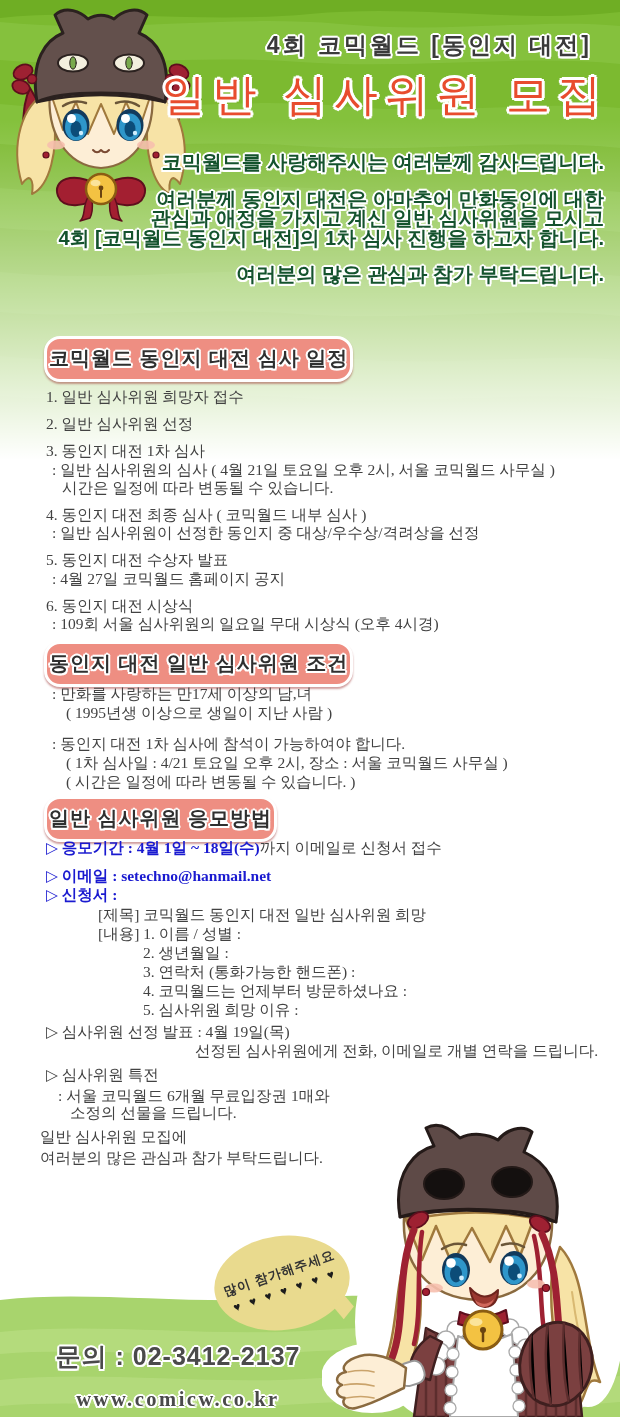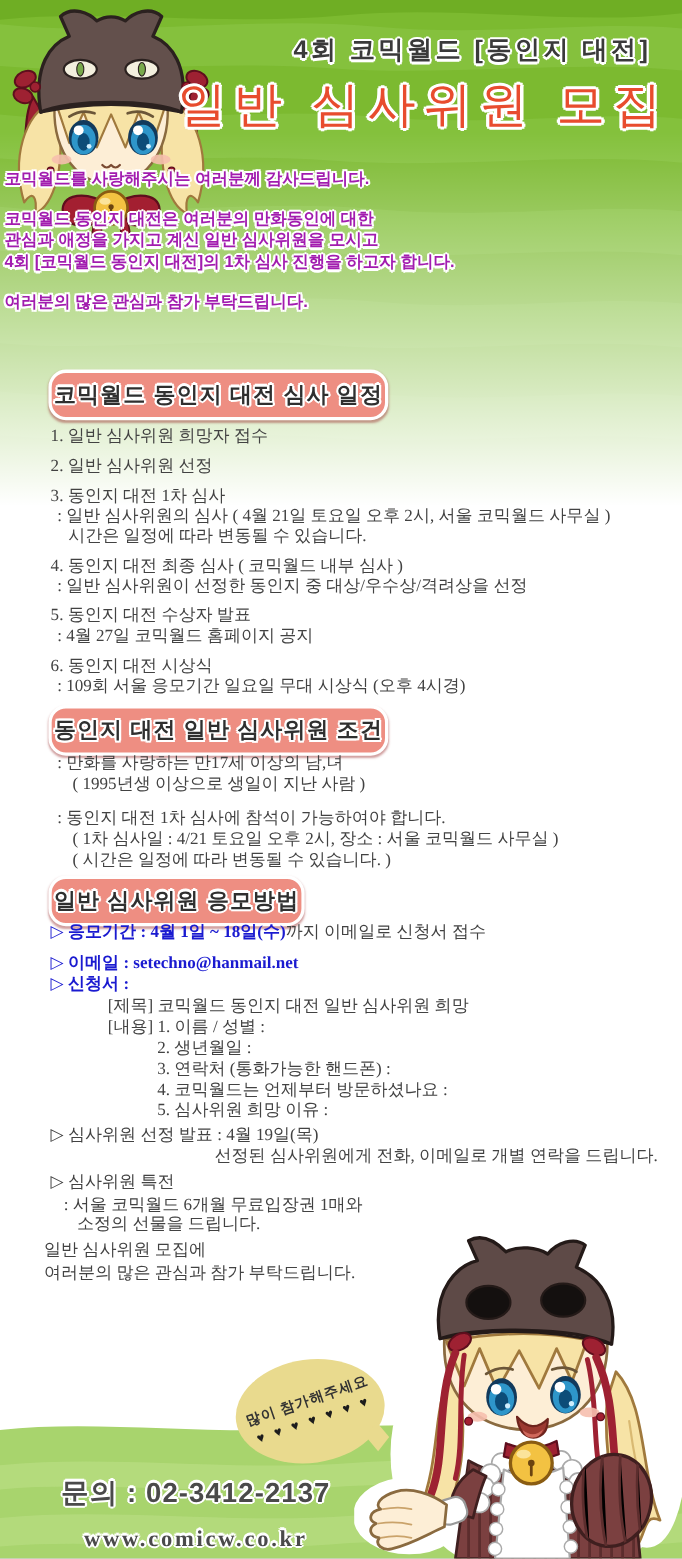--- a/index.html
+++ b/index.html
@@ -6,22 +6,22 @@
   .page{position:relative;width:620px;height:1417px;background:#fff;overflow:hidden;
         font-family:"Liberation Sans","DejaVu Sans",sans-serif;}
   .abs{position:absolute;}
   
   .ol{text-shadow:2px 0 #fff,-2px 0 #fff,0 2px #fff,0 -2px #fff,
       1.5px 1.5px #fff,-1.5px 1.5px #fff,1.5px -1.5px #fff,-1.5px -1.5px #fff;}
   .ol3{text-shadow:3px 0 #fff,-3px 0 #fff,0 3px #fff,0 -3px #fff,
       2.2px 2.2px #fff,-2.2px 2.2px #fff,2.2px -2.2px #fff,-2.2px -2.2px #fff;}
   .subtitle{top:30px;right:28px;font-size:23px;font-weight:bold;letter-spacing:3px;color:#3a3a3a;z-index:4;}
   .title{top:66px;right:12px;font-size:44px;font-weight:normal;letter-spacing:7px;color:#e84c2e;z-index:4;}
-  .intro{top:153px;right:16px;width:600px;text-align:left;z-index:4;
-         font-size:15px;font-weight:bold;color:#a21caf;line-height:19.5px;}
+  .intro{top:153px;right:16px;width:600px;text-align:right;z-index:4;
+         font-size:20px;font-weight:bold;color:#14532d;line-height:19.5px;}
   .intro .gap{margin-top:17px;}
   .sec-header{display:inline-block;background:#ee8e82;border:3px solid #fff;border-radius:16px;
       padding:6px 2px 7px;font-size:20px;font-weight:bold;color:#2f2f2f;letter-spacing:1px;
       box-shadow:0 2px 2px rgba(150,40,40,.45);z-index:4;}
   .serifbody{font-family:"Liberation Serif","DejaVu Serif",serif;font-size:15.5px;color:#424242;
       line-height:18.2px;z-index:4;}
   .l-n{margin-top:9px;}
   .l-s{padding-left:6px;}
   .l-s2{padding-left:16px;}
   .c-p{padding-left:14px;}
@@ -122,39 +122,39 @@
       <path d="M95,186 v7" stroke="#6b4410" stroke-width="2"></path>
       <circle cx="95" cy="184" r="2.4" fill="#6b4410"></circle>
     </g>
   </svg>
 
   <div class="abs subtitle ol">4회 코믹월드 [동인지 대전]</div>
   <div class="abs title ol3">일반 심사위원 모집</div>
 
   <div class="abs intro">
     <div class="ol">코믹월드를 사랑해주시는 여러분께 감사드립니다.</div>
-    <div class="gap ol">코믹월드 동인지 대전은 여러분의 만화동인에 대한</div>
+    <div class="gap ol">여러분께 동인지 대전은 아마추어 만화동인에 대한</div>
     <div class="ol">관심과 애정을 가지고 계신 일반 심사위원을 모시고</div>
     <div class="ol">4회 [코믹월드 동인지 대전]의 1차 심사 진행을 하고자 합니다.</div>
     <div class="gap ol">여러분의 많은 관심과 참가 부탁드립니다.</div>
   </div>
 
   <div class="abs sec-header ol" style="left:44px;top:336px">코믹월드 동인지 대전 심사 일정</div>
   <div class="abs serifbody" style="left:46px;top:388px">
     <div>1. 일반 심사위원 희망자 접수</div>
     <div class="l-n">2. 일반 심사위원 선정</div>
     <div class="l-n">3. 동인지 대전 1차 심사</div>
     <div class="l-s">: 일반 심사위원의 심사 ( 4월 21일 토요일 오후 2시, 서울 코믹월드 사무실 )</div>
     <div class="l-s2">시간은 일정에 따라 변동될 수 있습니다.</div>
     <div class="l-n">4. 동인지 대전 최종 심사 ( 코믹월드 내부 심사 )</div>
     <div class="l-s">: 일반 심사위원이 선정한 동인지 중 대상/우수상/격려상을 선정</div>
     <div class="l-n">5. 동인지 대전 수상자 발표</div>
     <div class="l-s">: 4월 27일 코믹월드 홈페이지 공지</div>
     <div class="l-n">6. 동인지 대전 시상식</div>
-    <div class="l-s">: 109회 서울 응모기간 일요일 무대 시상식 (오후 4시경)</div>
+    <div class="l-s">: 109회 서울 심사위원의 일요일 무대 시상식 (오후 4시경)</div>
   </div>
 
   <div class="abs sec-header ol" style="left:44px;top:641px">동인지 대전 일반 심사위원 조건</div>
   <div class="abs serifbody" style="left:52px;top:684px;line-height:19px">
     <div>: 만화를 사랑하는 만17세 이상의 남,녀</div>
     <div class="c-p">( 1995년생 이상으로 생일이 지난 사람 )</div>
     <div class="c-gap">: 동인지 대전 1차 심사에 참석이 가능하여야 합니다.</div>
     <div class="c-p">( 1차 심사일 : 4/21 토요일 오후 2시,  장소 : 서울 코믹월드 사무실 )</div>
     <div class="c-p">( 시간은 일정에 따라 변동될 수 있습니다. )</div>
   </div>

